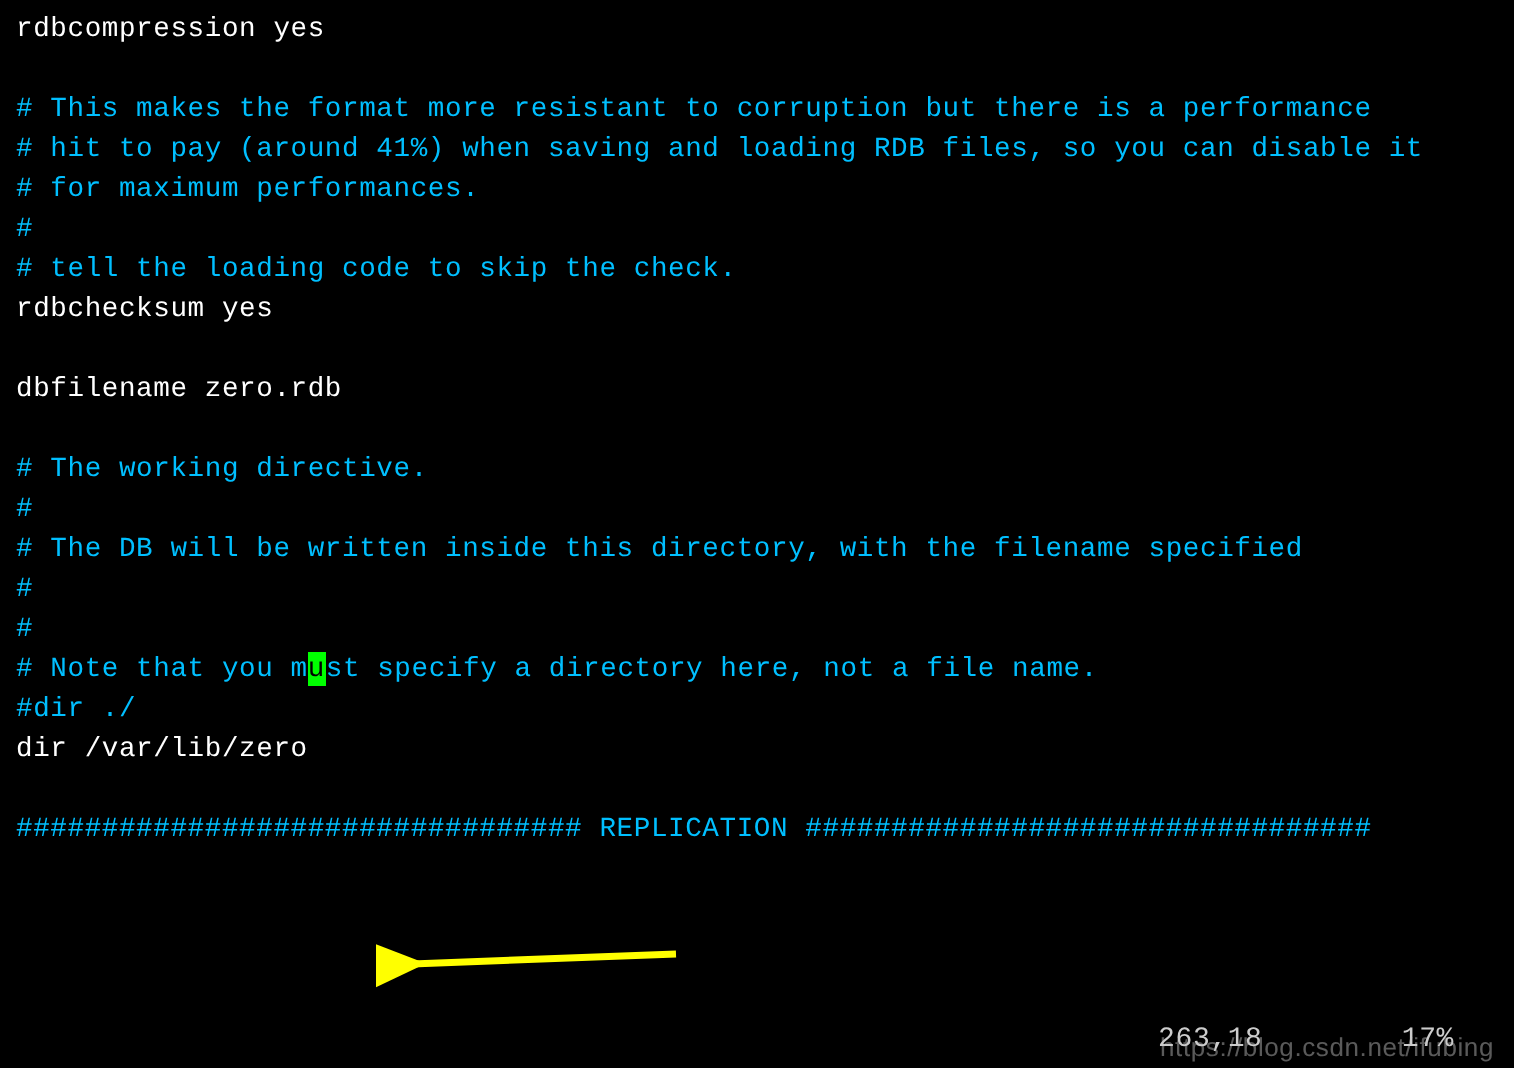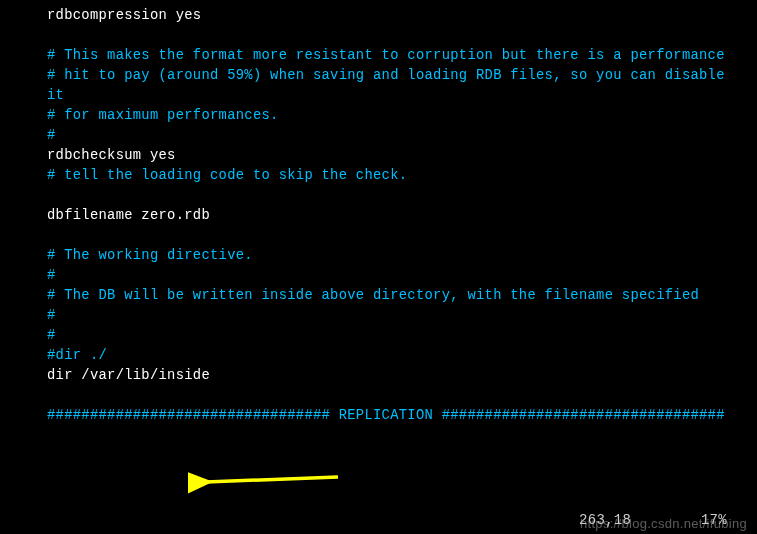--- a/index.html
+++ b/index.html
@@ -16,21 +16,20 @@
       padding: 6px 8px;
       width: 757px;
       height: 534px;
       position: relative;
       overflow: hidden;
       letter-spacing: 0.3px;
     }
     .line {
       white-space: pre-wrap;
       min-height: 20px;
-      margin-left: 39px;
     }
     .comment {
       color: #00bfff;
     }
     .setting {
       color: #ffffff;
     }
     .cursor {
       background-color: #00ff00;
       color: #000000;
@@ -65,35 +64,36 @@
       font-family: Arial, sans-serif;
     }
   </style>
 </head>
 <body>
 
 <div id="editor">
     <div class="line setting">rdbcompression yes</div>
     <div class="line setting"></div>
     <div class="line comment"># This makes the format more resistant to corruption but there is a performance</div>
-    <div class="line comment"># hit to pay (around 59%) when saving and loading RDB files, so you can disable it</div>
+    <div class="line comment"># hit to pay (around 41%) when saving and loading RDB files, so you can disable it</div>
     <div class="line comment"># for maximum performances.</div>
     <div class="line comment">#</div>
+    <div class="line comment"># tell the loading code to skip the check.</div>
     <div class="line setting">rdbchecksum yes</div>
-    <div class="line comment"># tell the loading code to skip the check.</div>
     <div class="line setting"></div>
     <div class="line setting">dbfilename zero.rdb</div>
     <div class="line setting"></div>
     <div class="line comment"># The working directive.</div>
     <div class="line comment">#</div>
-    <div class="line comment"># The DB will be written inside above directory, with the filename specified</div>
+    <div class="line comment"># The DB will be written inside this directory, with the filename specified</div>
     <div class="line comment">#</div>
     <div class="line comment">#</div>
+    <div class="line comment"><span># Note that you m</span><span class="cursor">u</span><span>st specify a directory here, not a file name.</span></div>
     <div class="line comment">#dir ./</div>
-    <div class="line setting">dir /var/lib/inside</div>
+    <div class="line setting">dir /var/lib/zero</div>
     <div class="line setting"></div>
     <div class="line comment">################################# REPLICATION #################################</div>
   </div>
 
 <div class="arrow-container">
   <svg class="arrow-svg" width="160" height="26" viewBox="0 0 160 26">
     <defs>
       <marker id="arrowhead" markerWidth="14" markerHeight="14" refX="2" refY="6" orient="auto">
         <polygon points="14 0, 0 6, 14 12" fill="#ffff00"></polygon>
       </marker>

